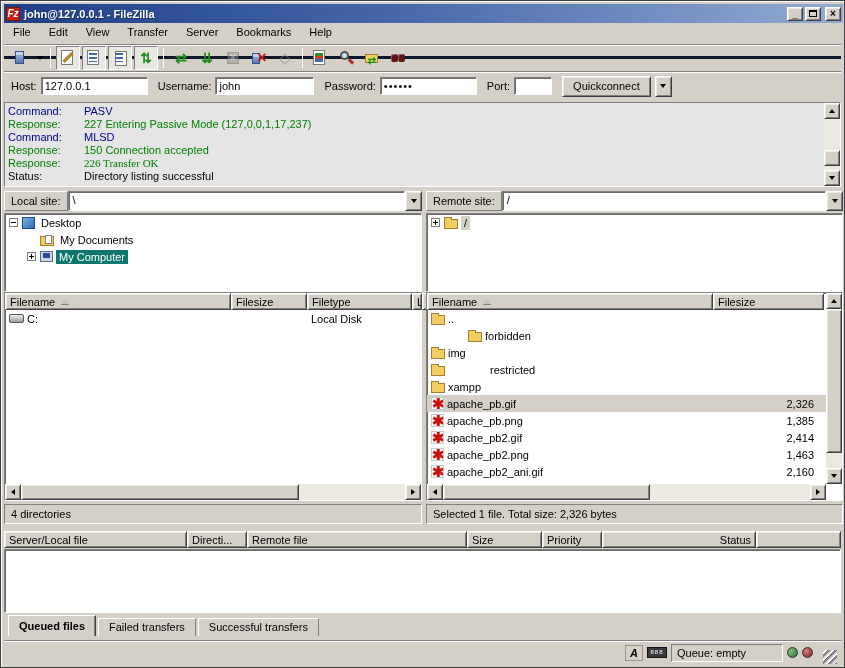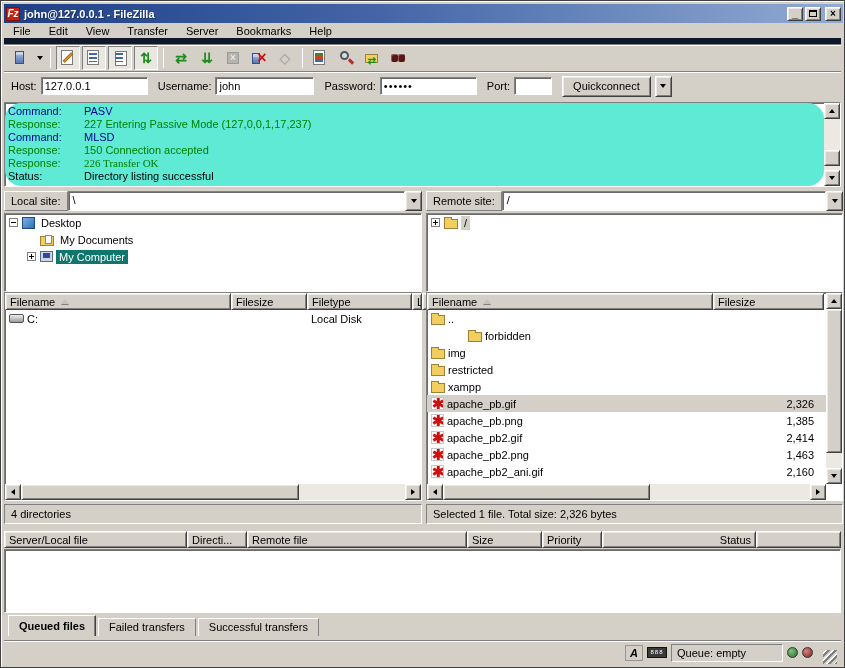--- a/index.html
+++ b/index.html
@@ -22,22 +22,22 @@
              color:#fff; font-weight:bold; font-size:10px; line-height:12px; text-align:center;
              margin-right:4px; font-style:italic;}
   #title { color:#fff; font-weight:bold; font-size:11px; flex:1;
            text-shadow:1px 1px 0 rgba(0,0,0,.35); white-space:nowrap;}
   .winbtn { width:16px; height:14px; margin-left:2px; display:flex; align-items:center;
             justify-content:center; font-size:10px; font-weight:bold; line-height:10px; }
   .winbtn.close { margin-left:4px; }
   .maxglyph { width:8px; height:7px; border:1px solid #000; border-top-width:2px; }
 
   
-  #menubar { position:absolute; top:23px; left:3px; right:3px; height:20px;
-             display:flex; align-items:center; border-bottom:6px solid #0f172a; }
+  #menubar { position:absolute; top:23px; left:3px; right:3px; height:35px;
+             display:flex; align-items:flex-start; border-bottom:3px solid #0f172a; }
   .menu-item { padding:2px 9px; cursor:default; }
 
   
   #toolbar { position:absolute; top:43px; left:3px; right:3px; height:27px;
              display:flex; align-items:center; padding-left:3px;
              border-top:1px solid #808080; box-shadow:0 1px 0 #fff inset; }
   .tbsep { width:1px; height:20px; background:#808080; border-right:1px solid #fff; margin:0 4px; }
   .tbtn { width:24px; height:24px; margin:0 1px; position:relative; background:transparent;
           border:1px solid transparent; display:flex; align-items:center; justify-content:center; }
   .tbtn.pressed { border-color:#808080 #fff #fff #808080; background:#E9E7E1; }
@@ -85,21 +85,21 @@
   #quickconnect-btn { height:21px; padding:0 10px; font-size:11px; font-family:"Liberation Sans",sans-serif; }
   #quickconnect-drop { width:17px; height:21px; display:flex; align-items:center; justify-content:center; }
 
   .tri-dn { width:0; height:0; border-left:3px solid transparent; border-right:3px solid transparent; border-top:4px solid #000; }
   .tri-up { width:0; height:0; border-left:3px solid transparent; border-right:3px solid transparent; border-bottom:4px solid #000; }
   .tri-lf { width:0; height:0; border-top:3px solid transparent; border-bottom:3px solid transparent; border-right:4px solid #000; }
   .tri-rt { width:0; height:0; border-top:3px solid transparent; border-bottom:3px solid transparent; border-left:4px solid #000; }
 
   
   #logpane { position:absolute; top:101px; left:3px; right:3px; height:85px; }
-  #log-lines { position:absolute; inset:0; right:16px; padding:2px 0 0 3px; overflow:hidden; background:#5eead4;border-radius:16px;}
+  #log-lines { position:absolute; inset:0; right:16px; padding:2px 0 0 3px; overflow:hidden; background:#e5e5e5;}
   .logrow { display:flex; line-height:13px; white-space:nowrap; }
   .logrow .ll { width:76px; flex:none; }
   
   .vscroll { position:absolute; top:0; right:0; bottom:0; width:16px; background:#ECE9E2; }
   .hscroll { position:absolute; left:0; bottom:0; height:16px; background:#ECE9E2; }
   .sbtn { position:absolute; width:16px; height:16px; display:flex; align-items:center; justify-content:center; }
   .sthumb { position:absolute; }
 
   
   .colL { left:3px; width:418px; } .colR { left:425px; width:417px; }
@@ -451,21 +451,21 @@
           <span class="lcell num" style="width: 105px; flex: 0 0 auto;"></span>
         </div>
         <div class="lrow">
           <span class="lcell" style="width: 286px; flex: 0 0 auto;">
             <span class="ticon ic-folder"></span>
             <span>img</span>
           </span>
           <span class="lcell num" style="width: 105px; flex: 0 0 auto;"></span>
         </div>
         <div class="lrow">
-          <span class="lcell" style="width: 286px; flex: 0 0 auto;">
+          <span class="lcell" style="width: 286px; flex: 0 0 auto; gap: 42px;">
             <span class="ticon ic-folder"></span>
             <span>restricted</span>
           </span>
           <span class="lcell num" style="width: 105px; flex: 0 0 auto;"></span>
         </div>
         <div class="lrow">
           <span class="lcell" style="width: 286px; flex: 0 0 auto;">
             <span class="ticon ic-folder"></span>
             <span>xampp</span>
           </span>

